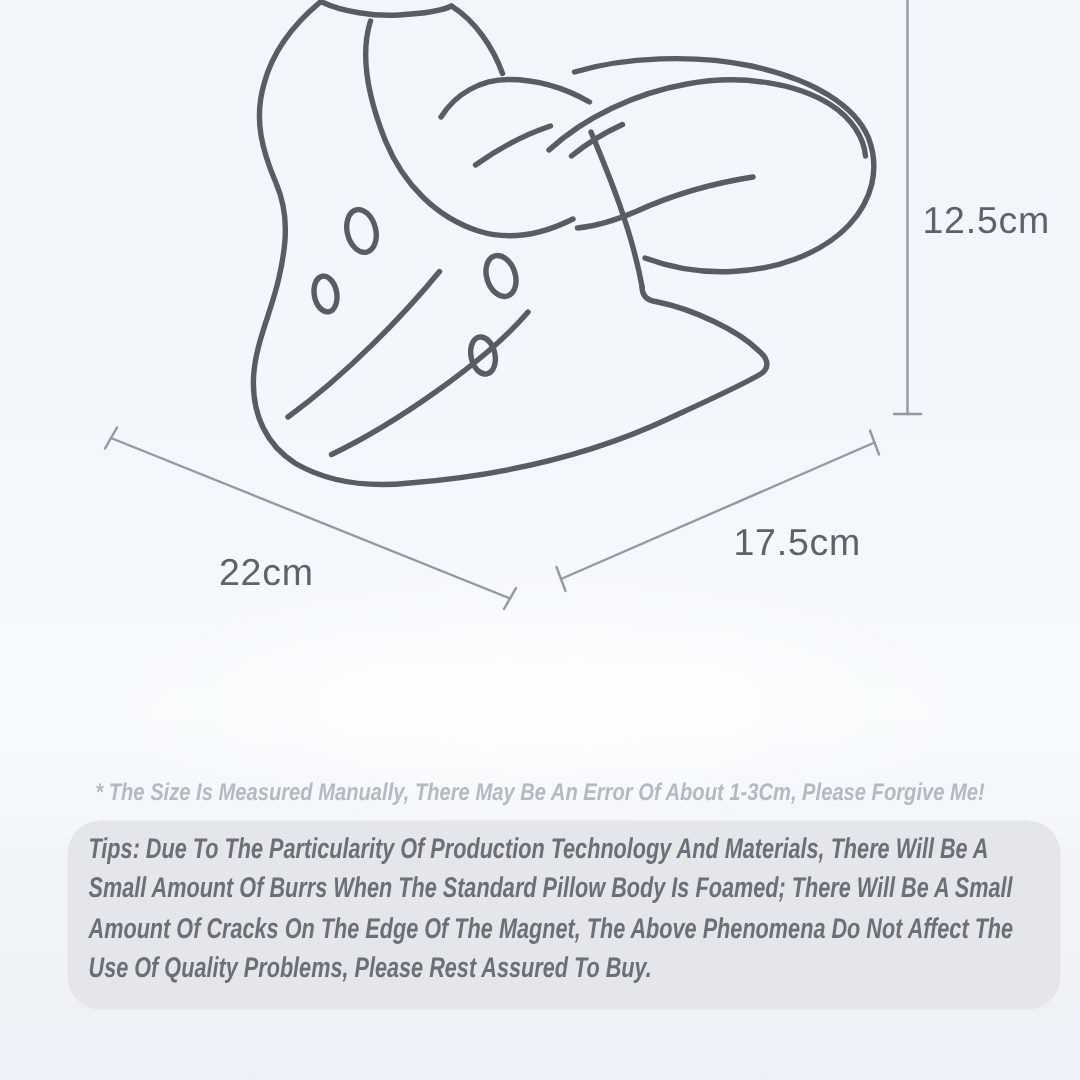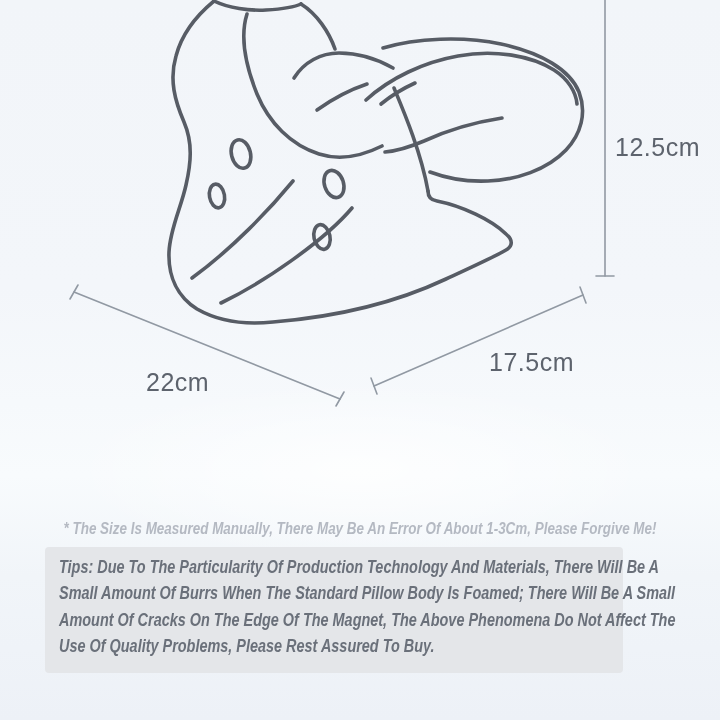--- a/index.html
+++ b/index.html
@@ -21,22 +21,22 @@
   }
   .lbl-height{left:615px;top:133px;}
   .lbl-width{left:146px;top:368px;}
   .lbl-depth{left:489px;top:348px;}
   .disclaimer{
     position:absolute;left:0;top:520px;width:720px;text-align:center;
     color:#b4b9c2;font-size:16px;font-weight:bold;font-style:italic;
     transform:scaleX(0.84);transform-origin:50% 50%;white-space:nowrap;
   }
   .tips-box{
-    position:absolute;left:45px;top:547px;width:578px;height:126px;
-    background:#e4e6e9;border-radius:4px;box-sizing:border-box;
+    position:absolute;left:45px;top:547px;width:662px;height:126px;
+    background:#e4e6e9;border-radius:22px;box-sizing:border-box;
     padding:7px 0 0 14px;
   }
   .tips-line{
     color:#6a707a;font-size:19px;font-weight:bold;font-style:italic;
     line-height:26.3px;white-space:nowrap;
     transform:scaleX(0.76);transform-origin:0 50%;
   }
 </style>
 </head>
 <body>

